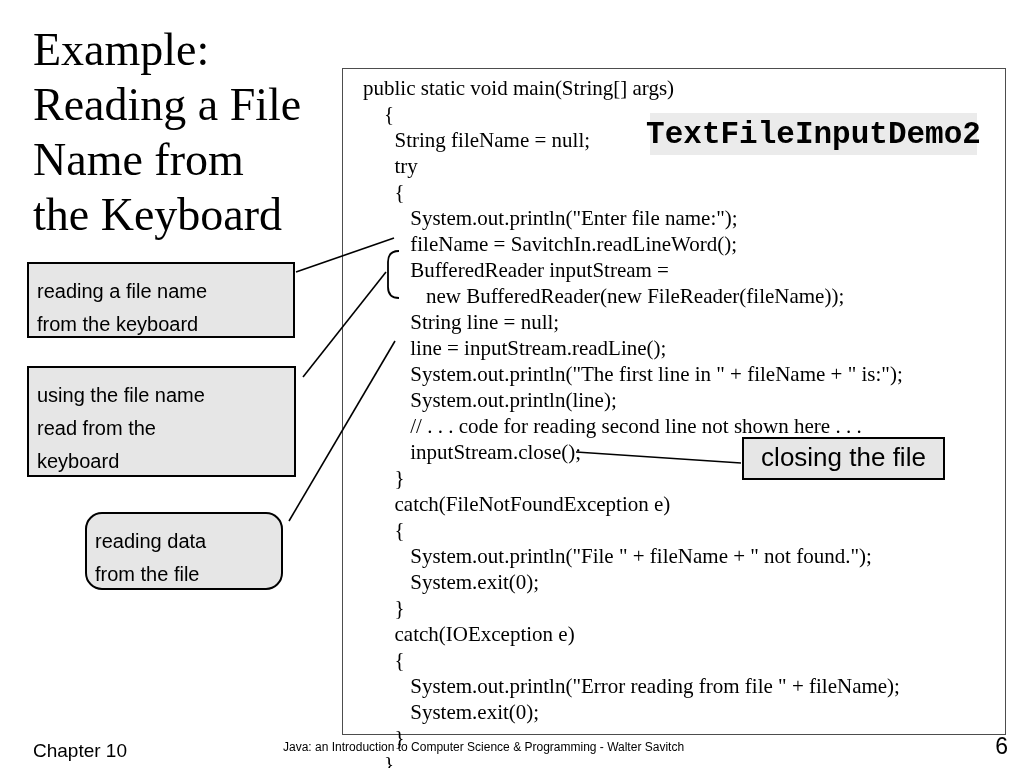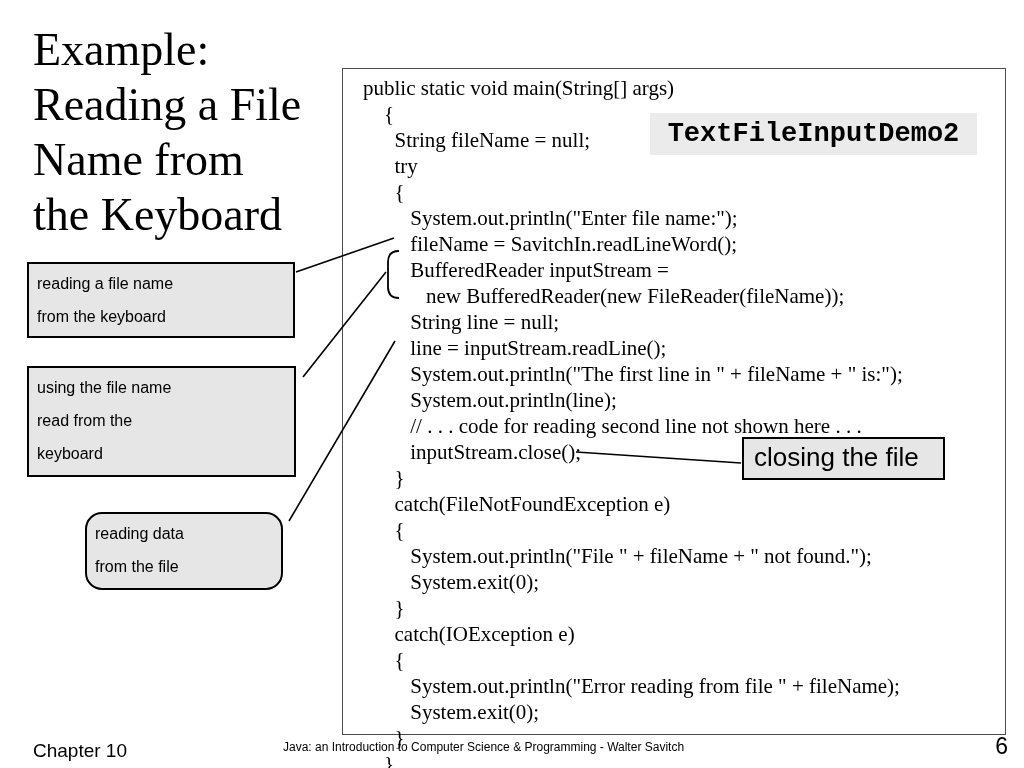--- a/index.html
+++ b/index.html
@@ -58,43 +58,43 @@
     left: 650px;
     top: 113px;
     width: 327px;
     height: 42px;
     background: #ebebeb;
     display: flex;
     align-items: center;
     justify-content: center;
     font-family: "Liberation Mono", "DejaVu Sans Mono", monospace;
     font-weight: bold;
-    font-size: 27px;
+    font-size: 31px;
     letter-spacing: 0px;
     z-index: 3;
   }
   
   .callout {
     position: absolute;
     background: #e6e6e6;
     border: 2px solid #000000;
     box-sizing: border-box;
     z-index: 4;
   }
   .callout-text {
     display: block;
-    padding: 3px 8px;
-    font-size: 16px;
+    padding: 11px 8px;
+    font-size: 20px;
     line-height: 33px;
     white-space: pre;
   }
   .callout-1 { left: 27px;  top: 262px; width: 268px; height: 76px; }
   .callout-2 { left: 27px;  top: 366px; width: 269px; height: 111px; }
   .callout-3 { left: 85px;  top: 512px; width: 198px; height: 78px; border-radius: 17px; }
-  .callout-4 { left: 742px; top: 437px; width: 203px; height: 43px; }
+  .callout-4 { left: 742px; top: 437px; width: 203px; height: 43px; text-align: center; }
   .callout-4 .callout-text { padding: 2px 10px; font-size: 26px; }
   
   .connector-svg {
     position: absolute;
     left: 0;
     top: 0;
     width: 1024px;
     height: 768px;
     pointer-events: none;
     z-index: 5;

